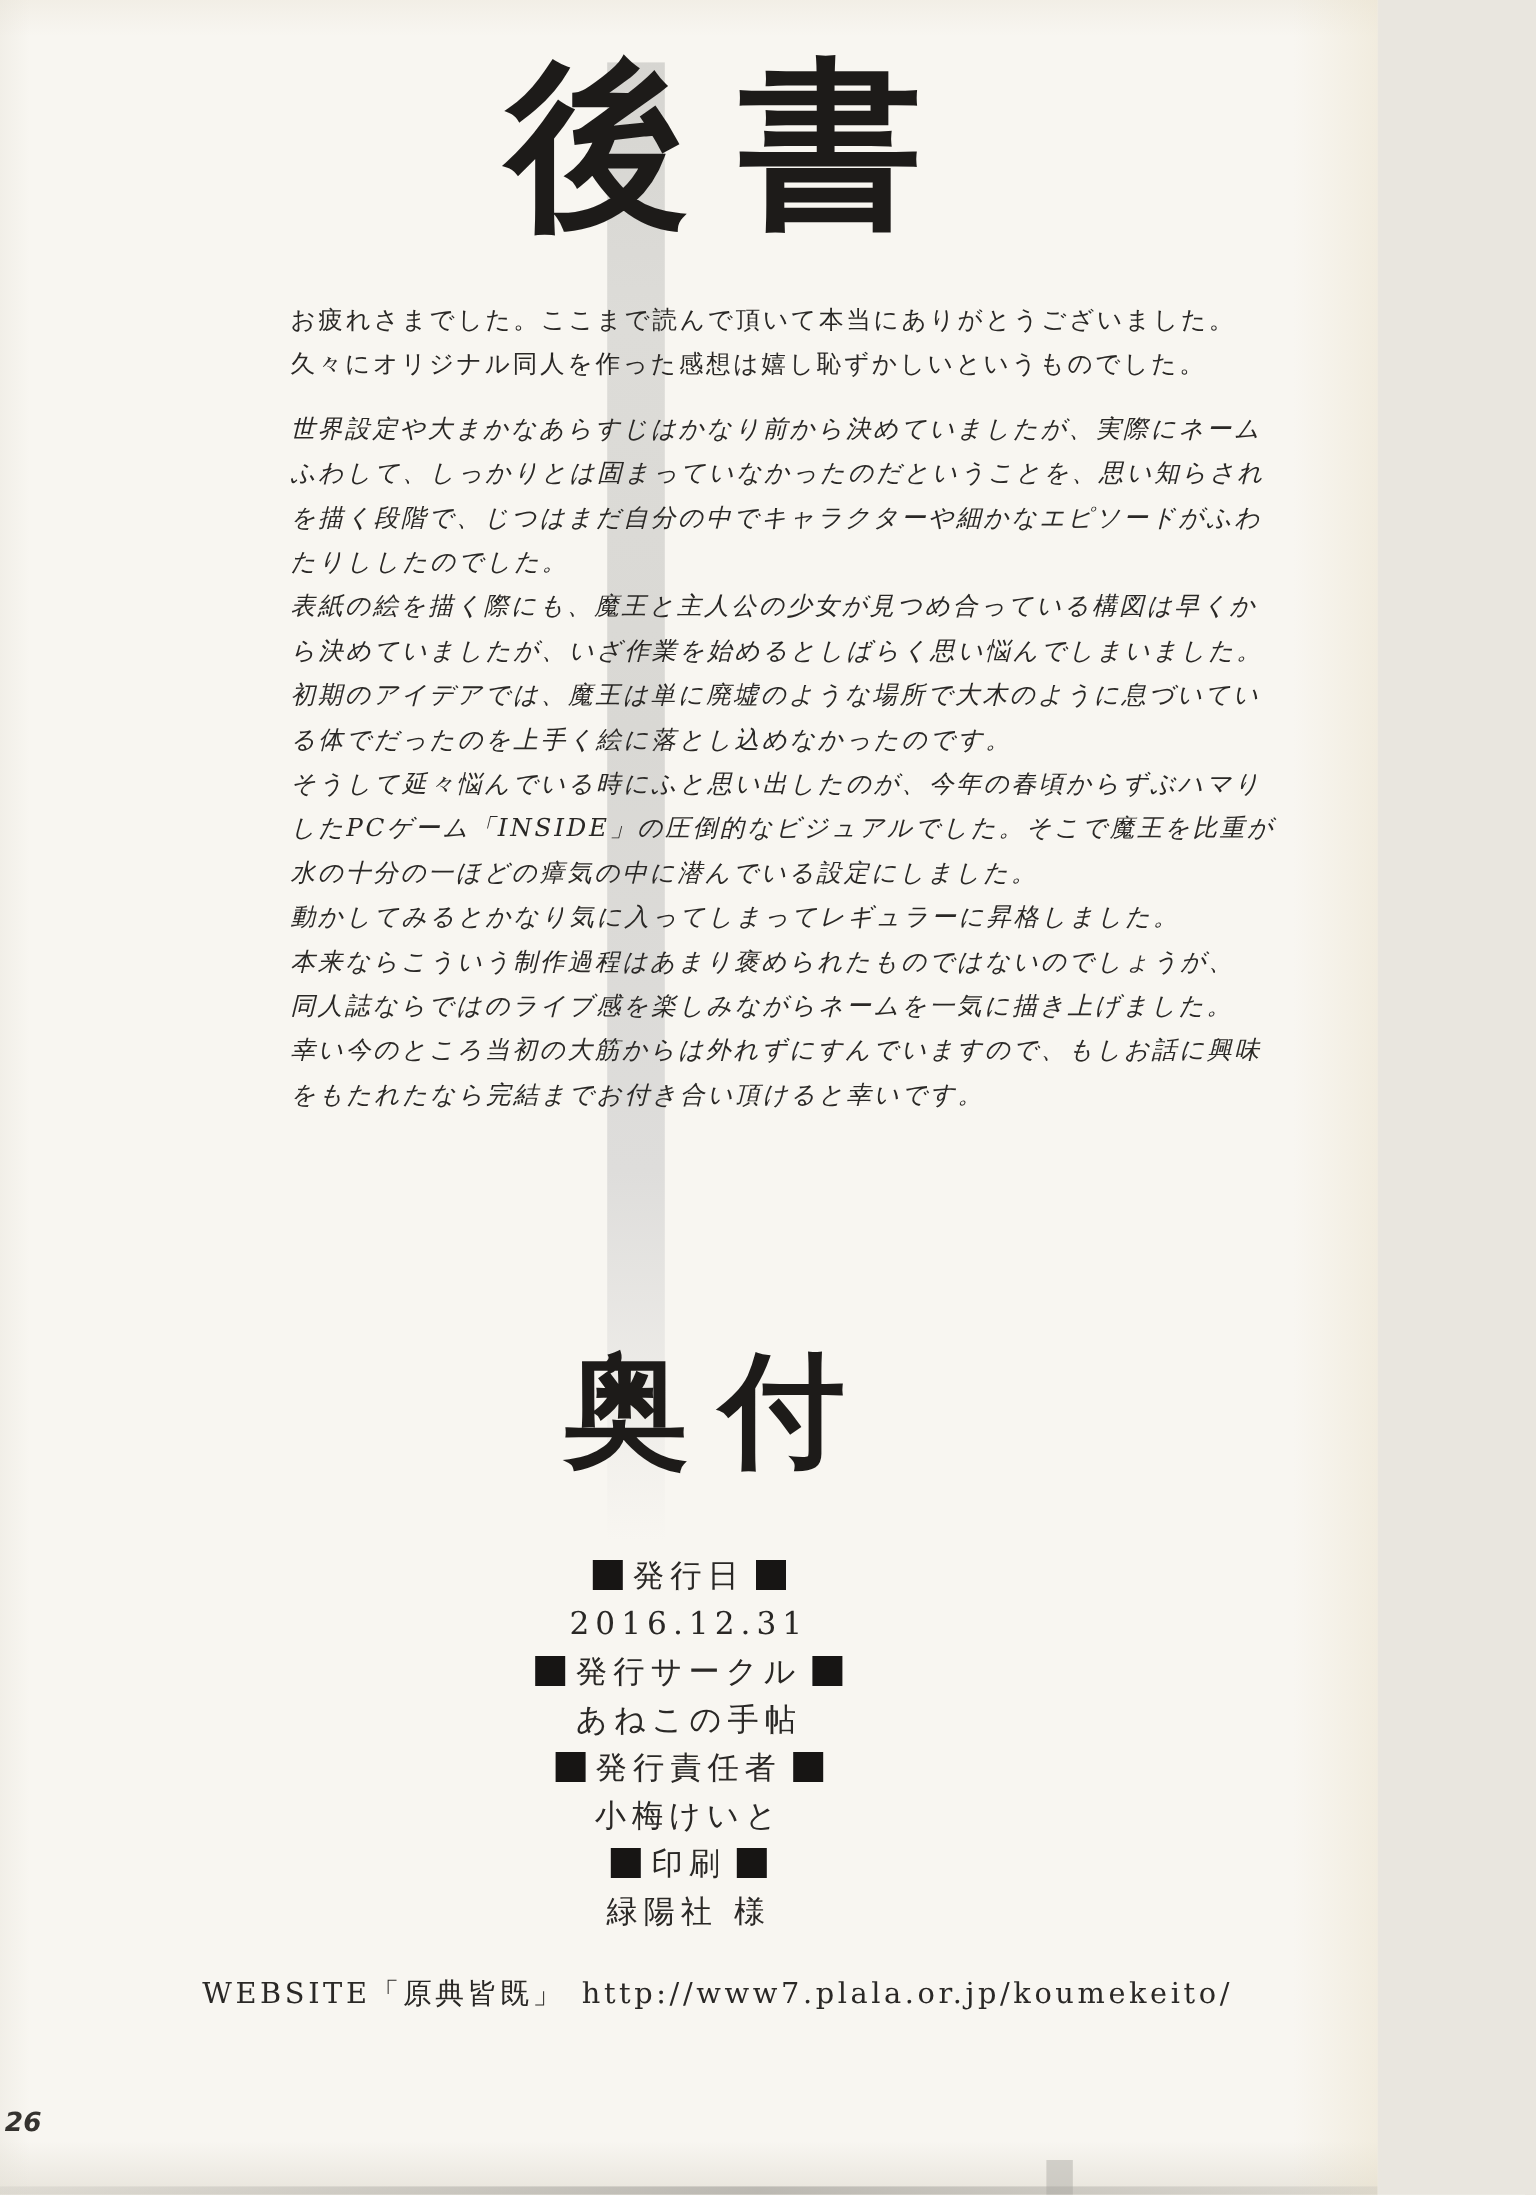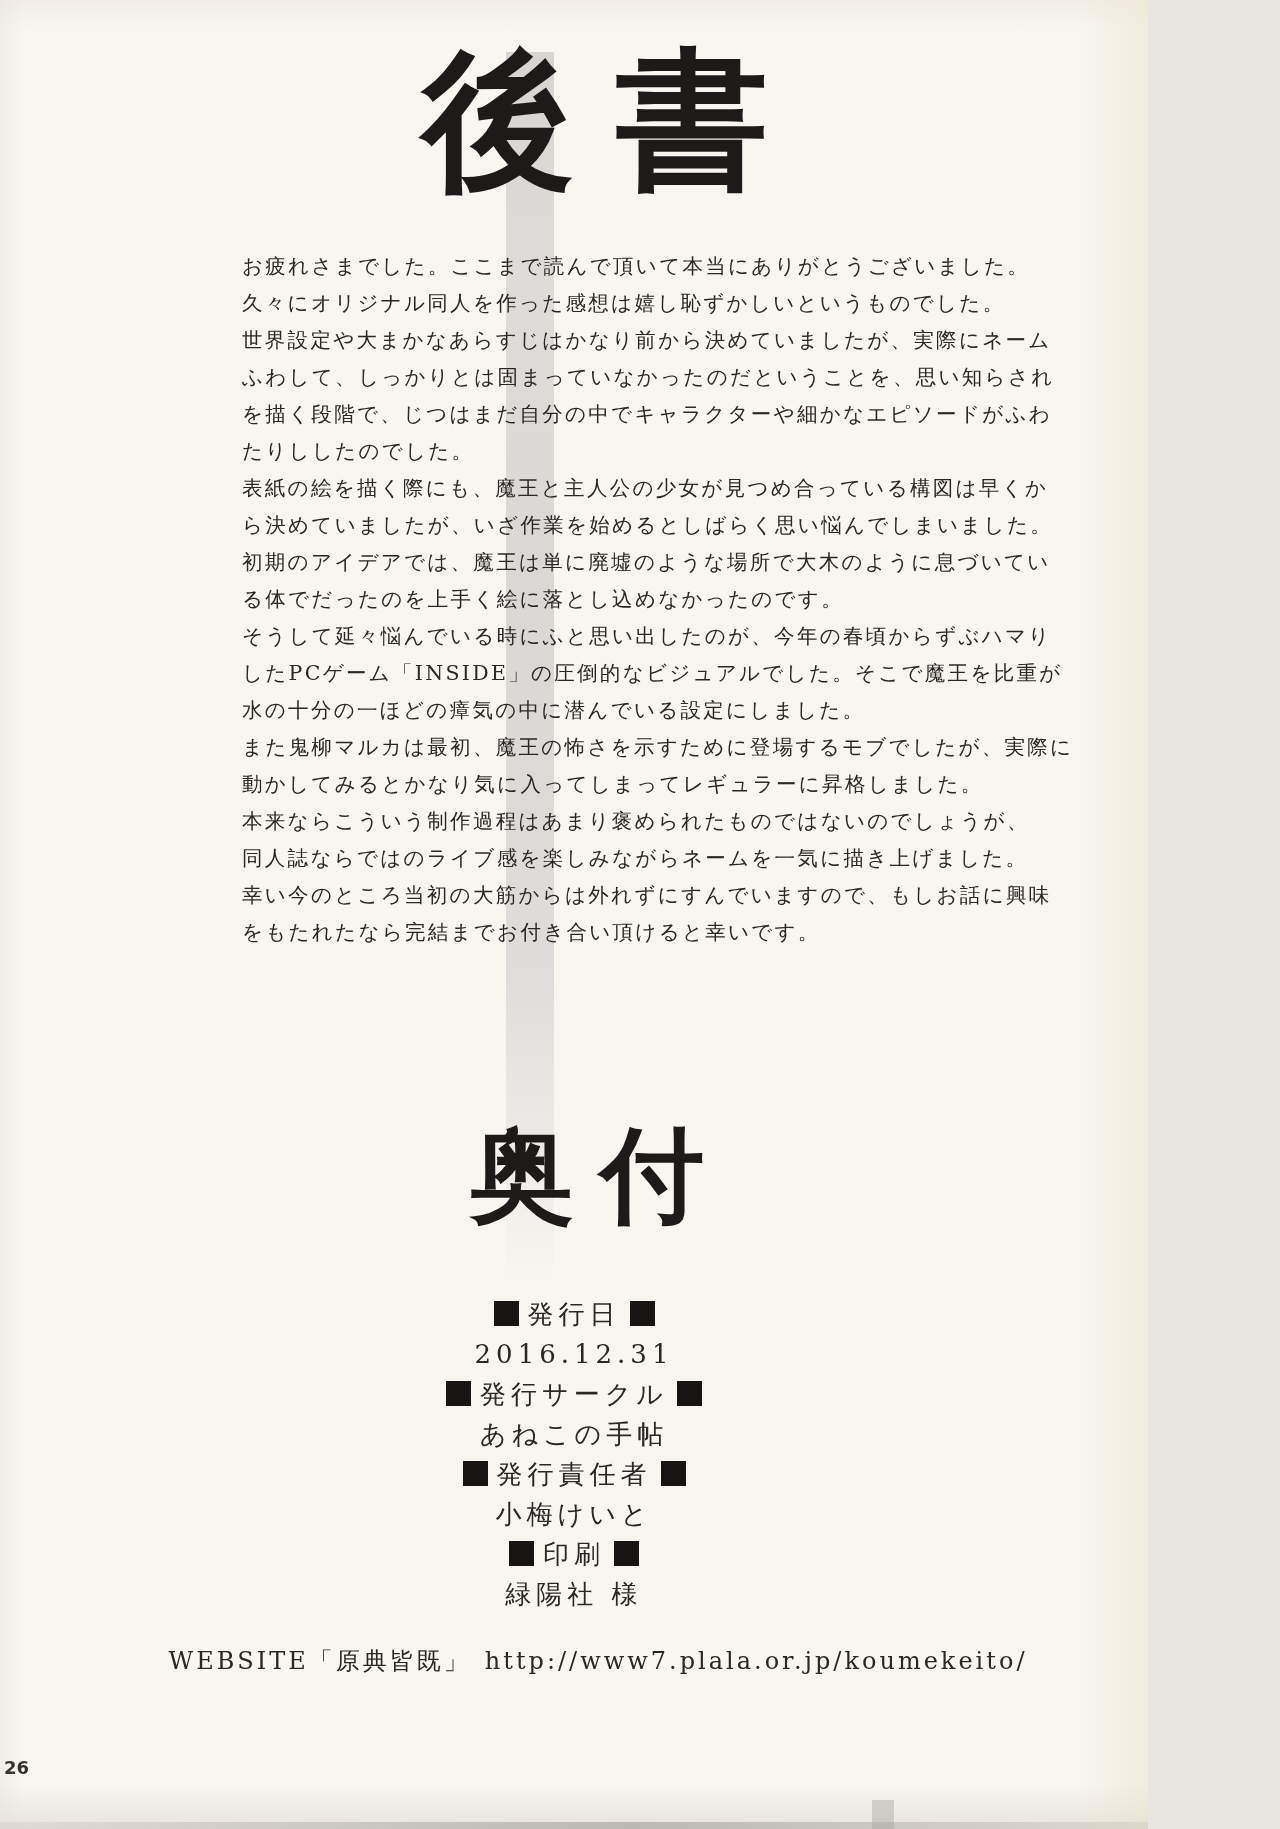--- a/index.html
+++ b/index.html
@@ -27,21 +27,21 @@
     color:#1d1b19;
   }
   .atogaki{top:36px;font-size:152px;letter-spacing:42px;padding-left:42px;}
   .okuzuke{top:1118px;font-size:104px;letter-spacing:26px;padding-left:26px;}
   .afterword{
     position:absolute;left:242px;top:248px;width:680px;
     font-size:20.5px;line-height:37px;letter-spacing:2.3px;
     z-index:3;
   }
   .afterword .line{white-space:nowrap;}
-  .para2{}
+  .para2{margin-top:17px;font-style:italic;}
   .para3{margin-top:37px;}
   .colophon{
     position:absolute;top:1294px;left:0;width:100%;text-align:center;
     font-size:26px;line-height:40px;letter-spacing:5px;z-index:3;
   }
   .colophon .row{height:40px;}
   .sq{
     display:inline-block;width:25px;height:25px;background:#171514;
     vertical-align:-3px;margin:0 9px;
   }
@@ -50,21 +50,21 @@
     font-size:24px;letter-spacing:3px;z-index:3;white-space:nowrap;padding-left:24px;
   }
   .website .url{margin-left:14px;}
   .twitter{
     position:absolute;top:1712px;left:0;width:100%;text-align:center;
     font-size:23px;letter-spacing:2.5px;z-index:3;
   }
   .page-number{
     position:absolute;left:4px;top:1757px;
     font-family:"DejaVu Sans","Liberation Sans",sans-serif;
-    font-size:18px;font-weight:bold;color:#35332f;z-index:3;
+    font-size:22px;font-weight:bold;color:#35332f;z-index:3;font-style:italic;
   }
   .bottom-edge{
     position:absolute;bottom:0;left:0;width:100%;height:7px;
     background:linear-gradient(to right,
       rgba(190,187,180,0.25), rgba(150,148,143,0.55) 55%, rgba(190,187,180,0.3));
   }
   .smudge{
     position:absolute;left:872px;top:1800px;width:22px;height:29px;
     background:rgba(176,174,168,0.5);
   }
@@ -88,21 +88,20 @@
       <div class="line">ふわして、しっかりとは固まっていなかったのだということを、思い知らされ</div>
       <div class="line">を描く段階で、じつはまだ自分の中でキャラクターや細かなエピソードがふわ</div>
       <div class="line">たりししたのでした。</div>
       <div class="line">表紙の絵を描く際にも、魔王と主人公の少女が見つめ合っている構図は早くか</div>
       <div class="line">ら決めていましたが、いざ作業を始めるとしばらく思い悩んでしまいました。</div>
       <div class="line">初期のアイデアでは、魔王は単に廃墟のような場所で大木のように息づいてい</div>
       <div class="line">る体でだったのを上手く絵に落とし込めなかったのです。</div>
       <div class="line">そうして延々悩んでいる時にふと思い出したのが、今年の春頃からずぶハマり</div>
       <div class="line">したPCゲーム「INSIDE」の圧倒的なビジュアルでした。そこで魔王を比重が</div>
       <div class="line">水の十分の一ほどの瘴気の中に潜んでいる設定にしました。</div>
-      <div class="line">また鬼柳マルカは最初、魔王の怖さを示すために登場するモブでしたが、実際に</div>
       <div class="line">動かしてみるとかなり気に入ってしまってレギュラーに昇格しました。</div>
       <div class="line">本来ならこういう制作過程はあまり褒められたものではないのでしょうが、</div>
       <div class="line">同人誌ならではのライブ感を楽しみながらネームを一気に描き上げました。</div>
       <div class="line">幸い今のところ当初の大筋からは外れずにすんでいますので、もしお話に興味</div>
       <div class="line">をもたれたなら完結までお付き合い頂けると幸いです。</div>
     </div>
   </div>
 
   <div class="calligraphy okuzuke">奥付</div>
 

